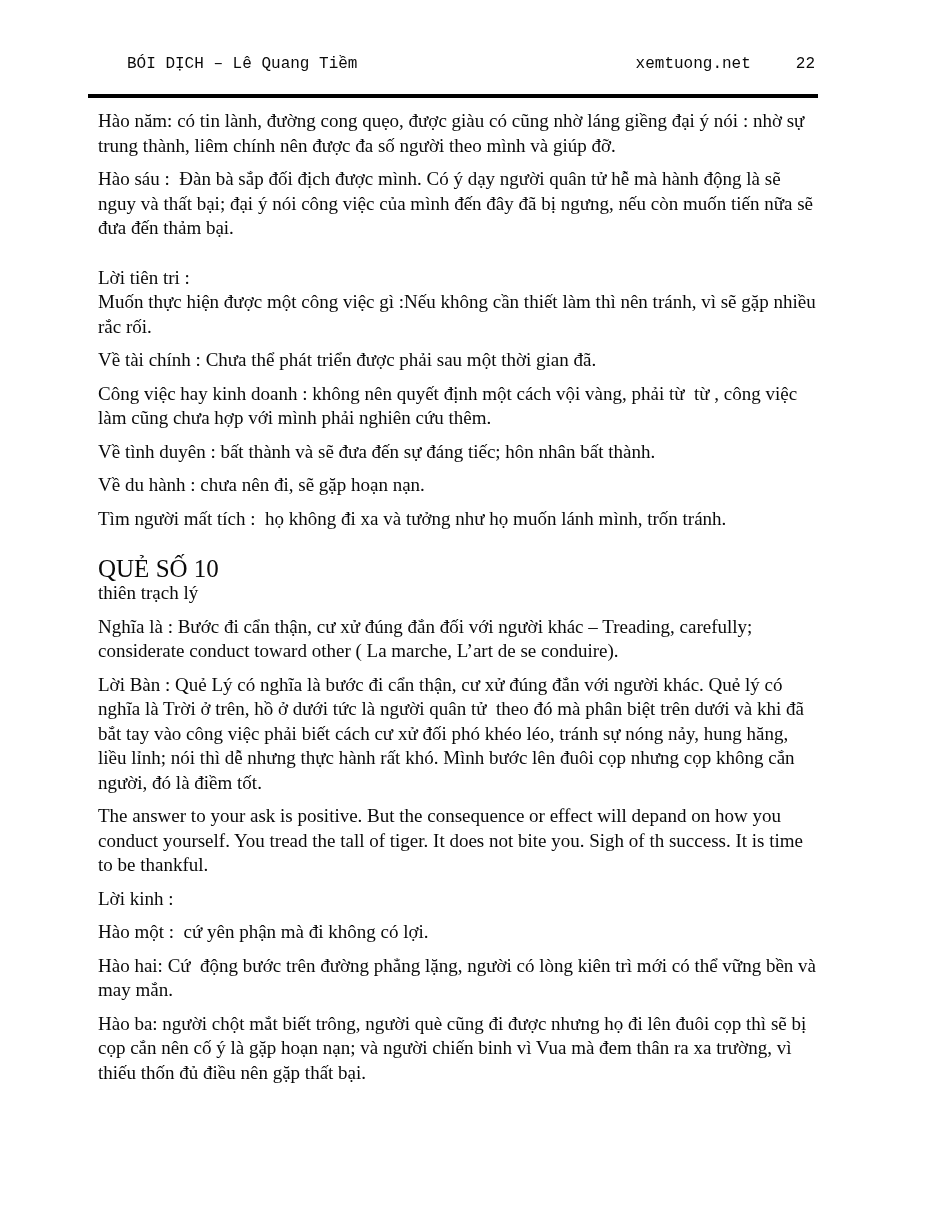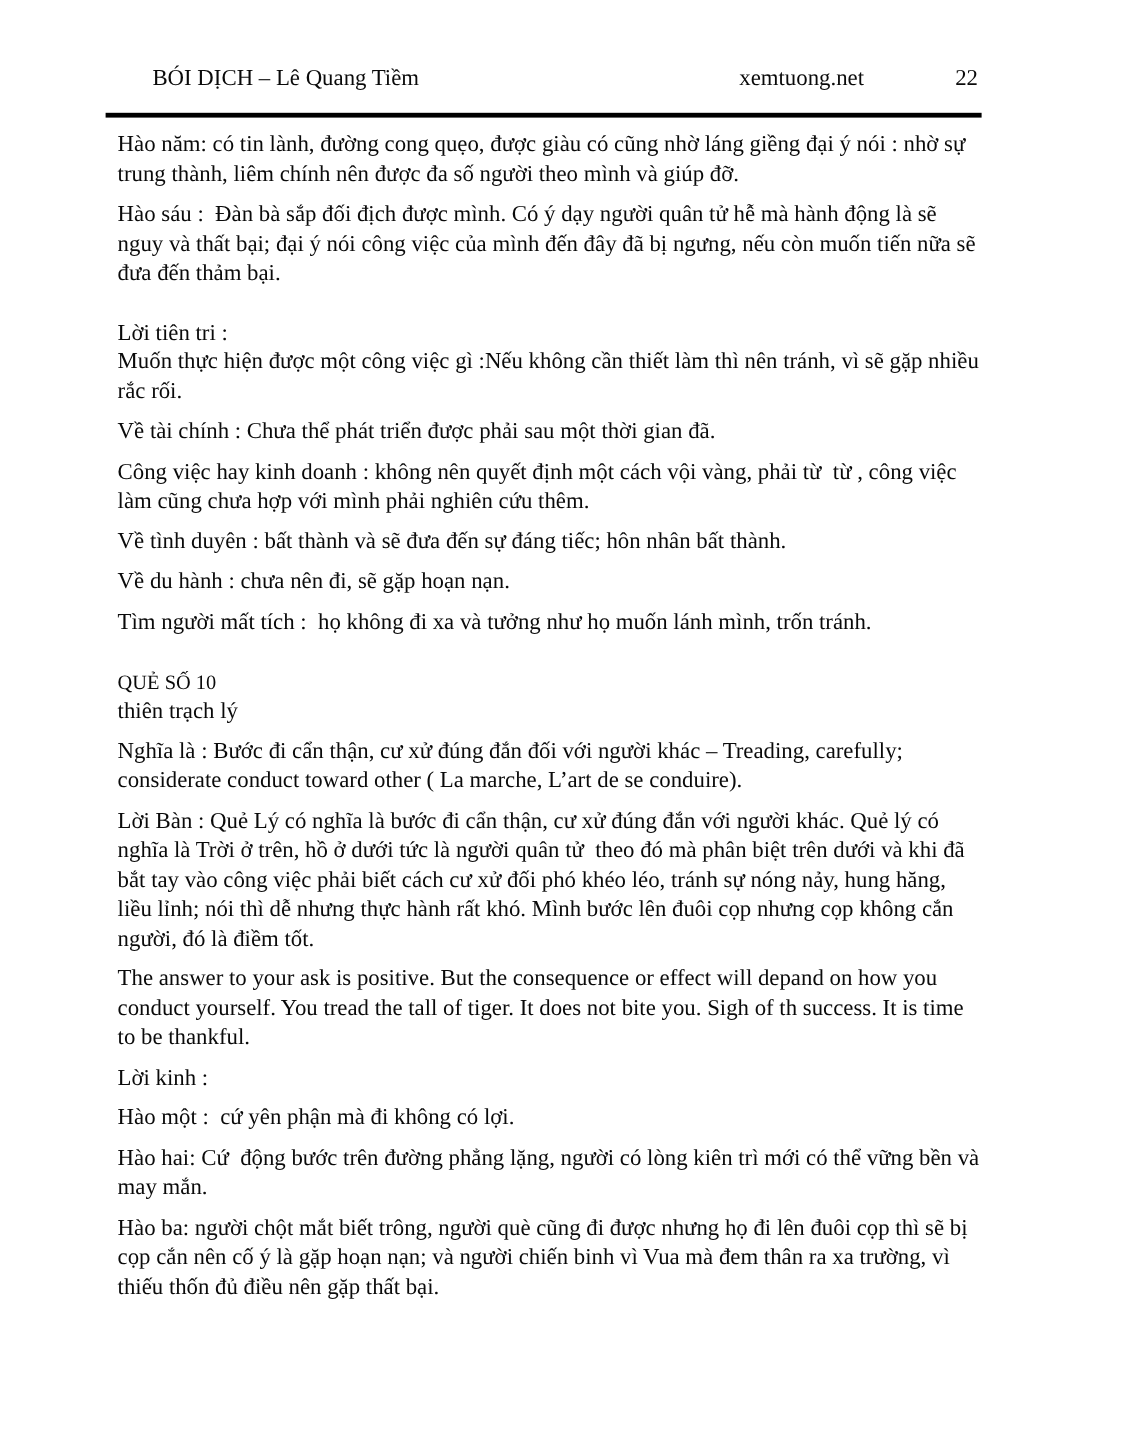--- a/index.html
+++ b/index.html
@@ -16,24 +16,25 @@
     font-family: "Liberation Serif", "DejaVu Serif", serif;
     overflow: hidden;
   }
   .header {
     position: absolute;
     top: 55px;
     left: 127px;
     right: 120px;
     display: flex;
     align-items: flex-start;
-    font-size: 19px;
+    font-size: 16px;
+    font-family: Liberation Mono, monospace;
   }
   .header .spacer { flex: 1; }
-  .header .site { margin-right: 76px; }
+  .header .site { margin-right: 45px; }
   .rule {
     position: absolute;
     top: 94px;
     left: 88px;
     width: 730px;
     height: 4px;
     background: #000000;
   }
   .content {
     position: absolute;
@@ -43,21 +44,21 @@
   }
   .content p {
     margin: 9px 0;
     font-size: 19px;
     line-height: 24.5px;
     white-space: pre-wrap;
   }
   .content p.tight-bottom { margin-bottom: 0; margin-top: 25px; }
   .content p.tight-top { margin-top: 0; }
   .content p.heading {
-    font-size: 17px;
+    font-size: 25px;
     line-height: 25px;
   }
 </style>
 </head>
 <body>
 
 <div class="page">
 
   <div class="header">
     <span>BÓI DỊCH – Lê Quang Tiềm</span>

